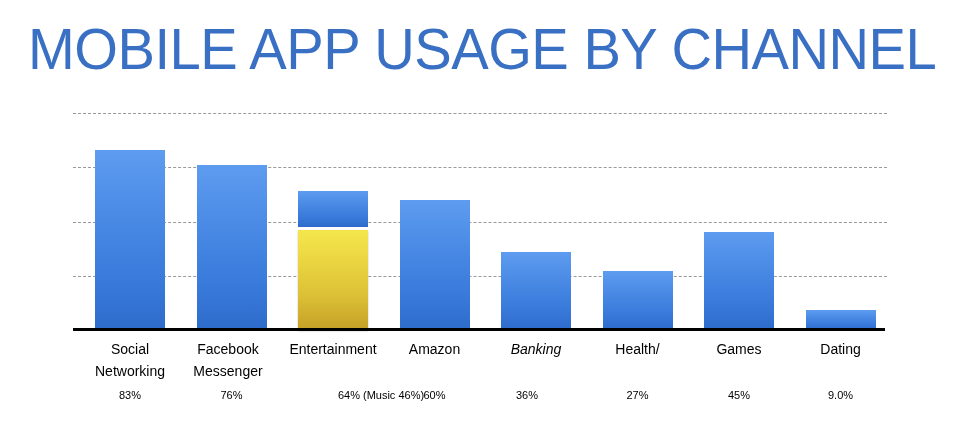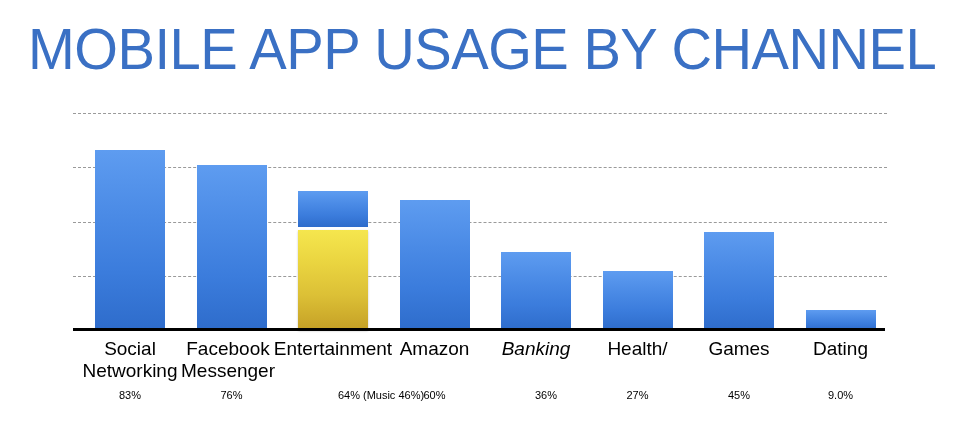--- a/index.html
+++ b/index.html
@@ -80,21 +80,21 @@
   }
 
   
   .cat-label {
     position: absolute;
     top: 338px;
     width: 190px;
     text-align: center;
     color: #000000;
     font-family: "Liberation Sans", sans-serif;
-    font-size: 19px;
+    font-size: 14px;
     line-height: 22px;
   }
   .cat-label .line2 { display: block; }
   .cat-value {
     position: absolute;
     top: 384px;
     width: 190px;
     text-align: center;
     color: #000000;
     font-family: "Liberation Sans", sans-serif;
@@ -147,20 +147,20 @@
 <div id="labels-layer">
     <div class="cat-label" style="left: 35px;"><span>Social</span><span class="line2">Networking</span></div>
     <div class="cat-value" style="left: 35px;">83%</div>
     <div class="cat-label" style="left: 133px;"><span>Facebook</span><span class="line2">Messenger</span></div>
     <div class="cat-value" style="left: 136.5px;">76%</div>
     <div class="cat-label" style="left: 238px;"><span>Entertainment</span></div>
     <div class="cat-value" style="left: 238px; margin-left: 48px;">64% (Music 46%)</div>
     <div class="cat-label" style="left: 339.5px;"><span>Amazon</span></div>
     <div class="cat-value" style="left: 339.5px;">60%</div>
     <div class="cat-label" style="left: 441px; font-style: italic;"><span>Banking</span></div>
-    <div class="cat-value" style="left: 451px;">36%</div>
+    <div class="cat-value" style="left: 432px;">36%</div>
     <div class="cat-label" style="left: 542.5px;"><span>Health/</span></div>
     <div class="cat-value" style="left: 542.5px;">27%</div>
     <div class="cat-label" style="left: 644px;"><span>Games</span></div>
     <div class="cat-value" style="left: 644px;">45%</div>
     <div class="cat-label" style="left: 745.5px;"><span>Dating</span></div>
     <div class="cat-value" style="left: 745.5px;">9.0%</div>
   </div>
 
 </body></html>

